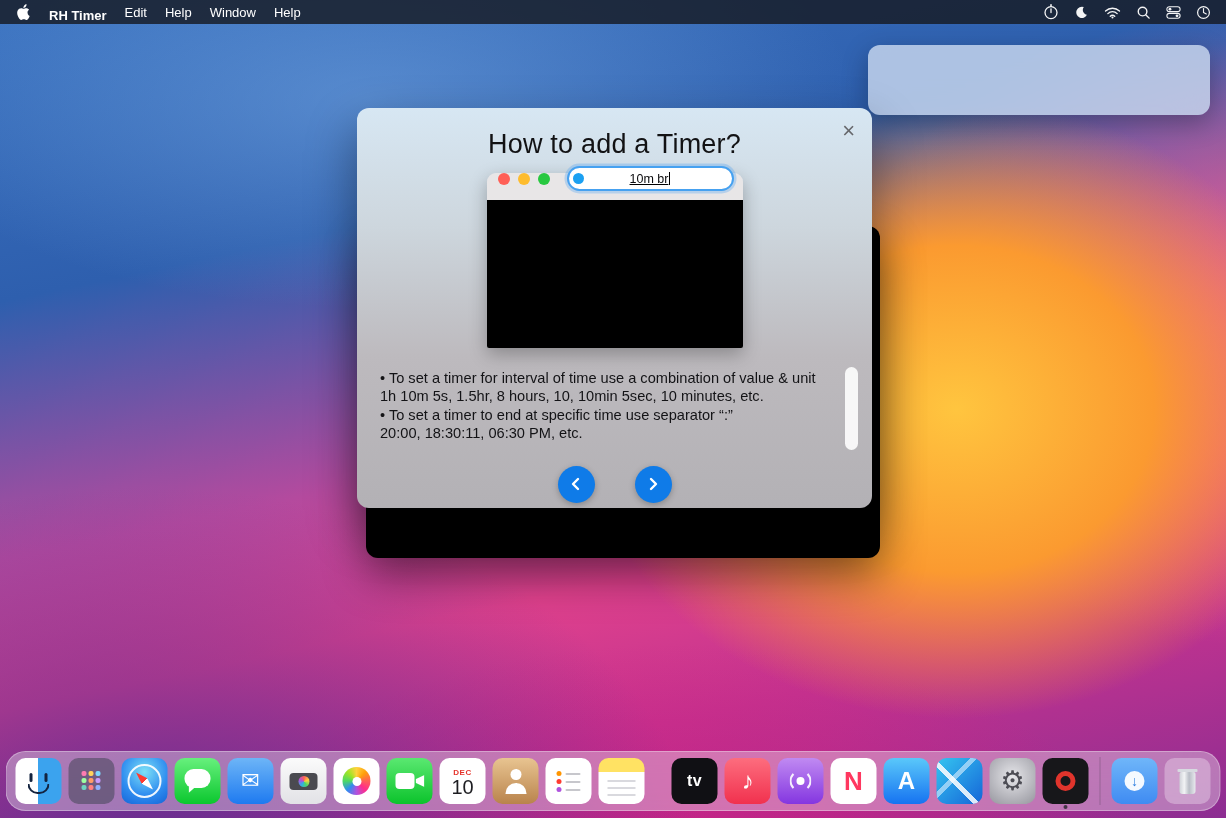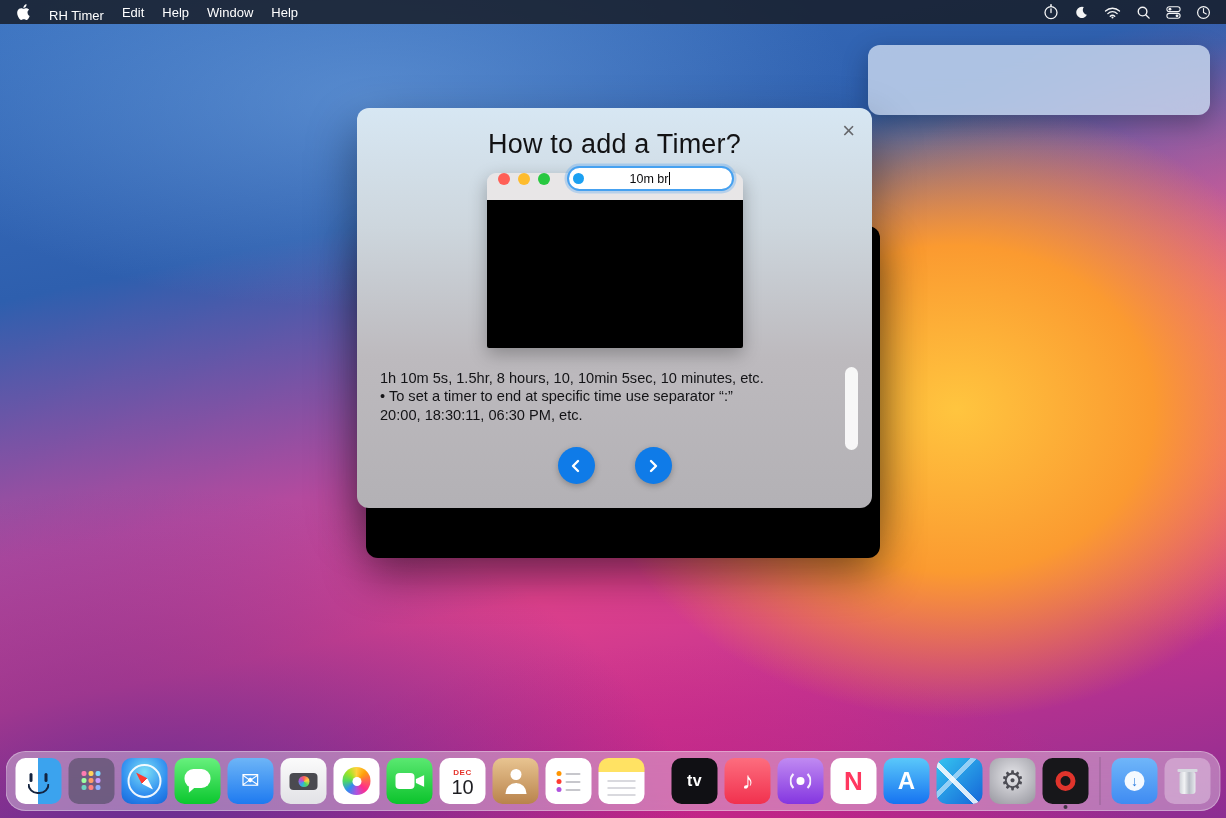--- a/index.html
+++ b/index.html
@@ -20,21 +20,21 @@
       linear-gradient(168deg, #3a72c0 0%, #2e5fae 28%, #b44a9e 52%, #e0418d 66%, #c2338f 80%, #8c2d92 100%);
   }
   
   .menubar{
     position:absolute;top:0;left:0;right:0;height:24px;
     background:rgba(22,26,34,.82);
     display:flex;align-items:center;color:#fff;font-size:13px;
   }
   .mb-left{display:flex;align-items:center;height:100%;}
   .apple{padding:0 10px 0 17px;display:flex;align-items:center;}
-  .mb-app{font-weight:400;padding:0 9px;margin-top:7px;}
+  .mb-app{font-weight:700;padding:0 9px;margin-top:7px;}
   .mb-item{padding:0 9px;}
   .mb-right{margin-left:auto;display:flex;align-items:center;gap:15px;padding-right:15px;height:100%;}
   .mb-right .sic{display:flex;align-items:center;opacity:.95;}
   
   .notif{
     position:absolute;top:45px;right:16px;width:342px;min-height:70px;
     background:rgba(201,216,238,.82);backdrop-filter:blur(18px);
     border-radius:12px;box-shadow:0 8px 26px rgba(0,0,0,.28);
     padding:9px 12px 10px 12px;box-sizing:border-box;
   }
@@ -53,21 +53,21 @@
   .dialog{
     position:absolute;left:357px;top:108px;width:515px;height:400px;
     border-radius:12px;
     background:linear-gradient(180deg,#d7e7f3 0%,#cdd6dd 30%,#bdbabe 62%,#b3b1b5 100%);
     box-shadow:0 22px 50px rgba(0,0,0,.4);
   }
   .dlg-title{margin:0;padding-top:21px;text-align:center;font-size:27px;font-weight:500;color:#121214;letter-spacing:.2px;}
   .dlg-close{position:absolute;top:12px;right:17px;font-size:22px;line-height:1;color:#66676b;cursor:default;}
   
   .mock{width:256px;margin:13px auto 0 auto;border-radius:9px 9px 3px 3px;box-shadow:0 6px 18px rgba(0,0,0,.28);}
-  .mock-titlebar{height:27px;background:#e8e6e7;border-radius:9px 9px 0 0;display:flex;align-items:center;padding:0 9px 16px 11px;box-sizing:border-box;}
+  .mock-titlebar{height:27px;background:#e8e6e7;border-radius:9px 9px 0 0;display:flex;align-items:center;padding:0 9px 16px 11px;box-sizing:border-box;text-decoration:underline;}
   .tl{width:12px;height:12px;border-radius:50%;margin-right:8px;flex:0 0 auto;}
   .tl-red{background:#ff5f57;} .tl-yellow{background:#febc2e;} .tl-green{background:#28c840;}
   .mock-input{
     position:relative;margin-left:auto;width:163px;height:21px;background:#fff;
     border:2px solid #46a1f0;border-radius:13px;box-shadow:0 0 0 2.5px rgba(90,165,240,.35);
     display:flex;align-items:center;justify-content:center;font-size:12.5px;color:#0c0c0e;
   }
   .mock-input .dotblue{position:absolute;left:4px;top:50%;width:11px;height:11px;margin-top:-5.5px;border-radius:50%;background:#1ba0f2;}
   .caret{display:inline-block;width:1px;height:13px;background:#000;margin-left:1px;vertical-align:-2px;animation:blink 1s steps(1) infinite;}
   @keyframes blink{50%{opacity:0;}}
@@ -227,20 +227,21 @@
         <div class="mock-input">
           <span class="dotblue"></span>
           <span>10m br</span>
             <span class="caret"></span>
         </div>
       </div>
       <div class="mock-body"></div>
     </div>
 
     <div class="instr">
+      <p>• To set a timer for interval of time use a combination of value &amp; unit</p>
       <p class="b">1h 10m 5s, 1.5hr, 8 hours, 10, 10min 5sec, 10 minutes, etc.</p>
       <p>• To set a timer to end at specific time use separator “:”</p>
       <p class="b">20:00, 18:30:11, 06:30 PM, etc.</p>
     </div>
 
     <div class="navrow">
       <div class="navbtn">
         <svg viewBox="0 0 20 20" width="20" height="20">
             <polyline points="12,5 7,10 12,15" fill="none" stroke="#fff" stroke-width="2.4" stroke-linecap="round" stroke-linejoin="round"></polyline>
           </svg>

